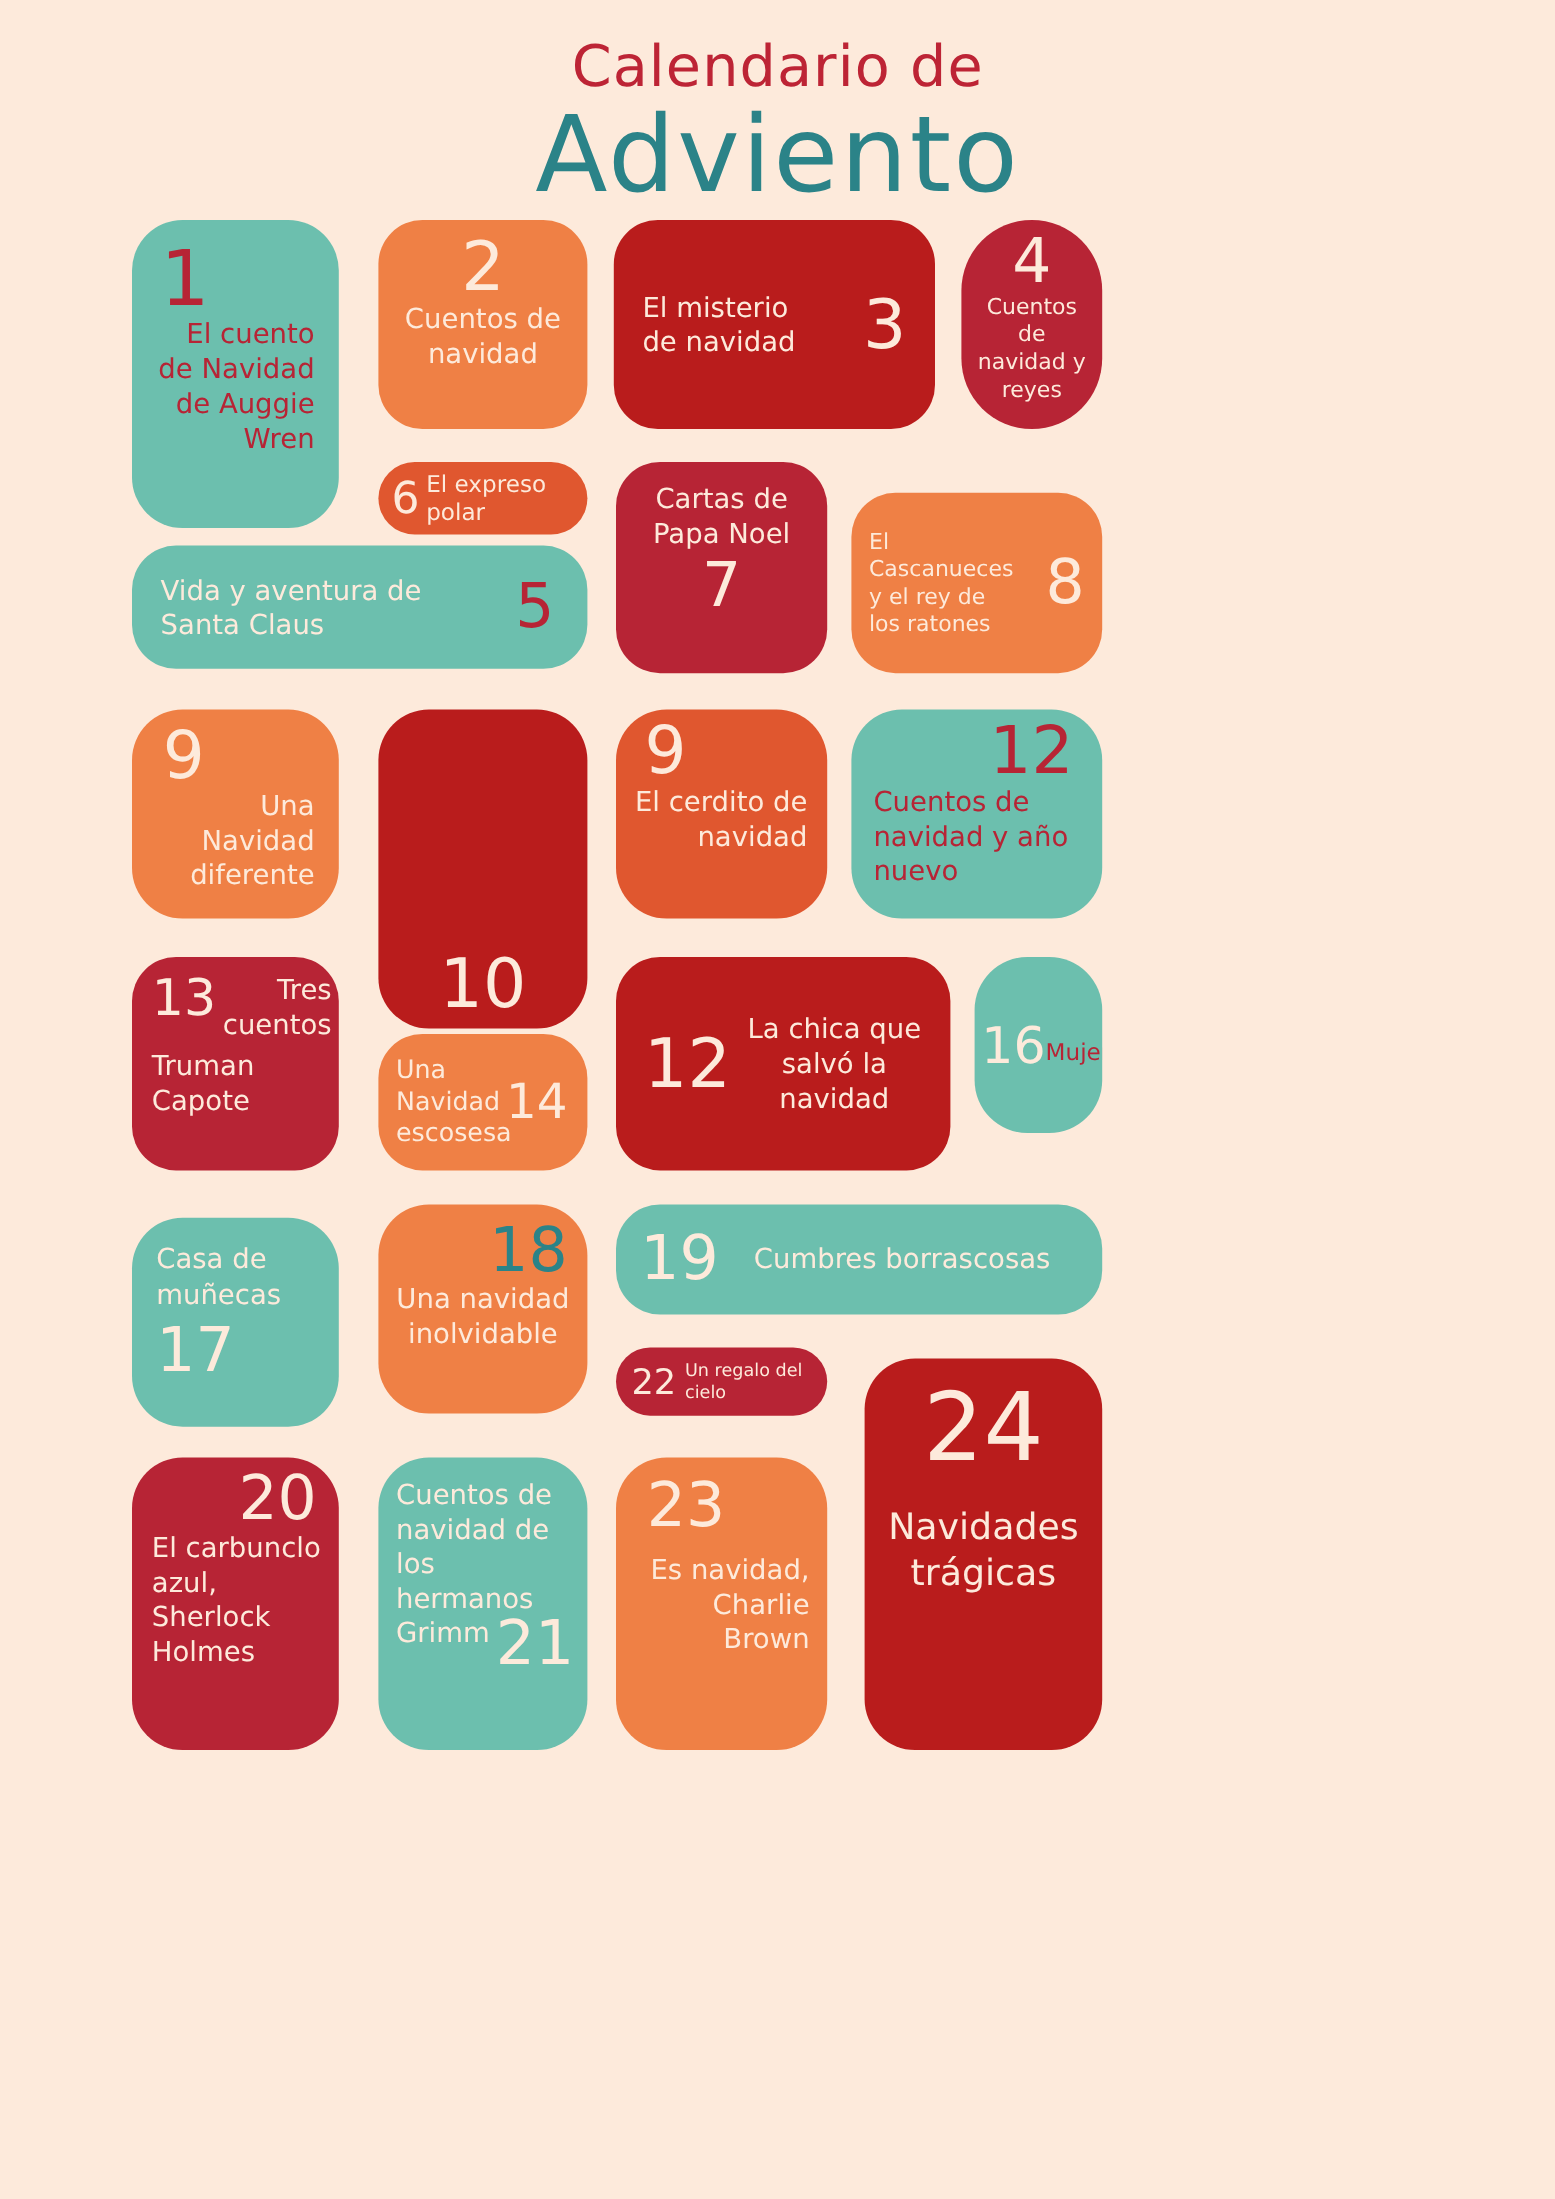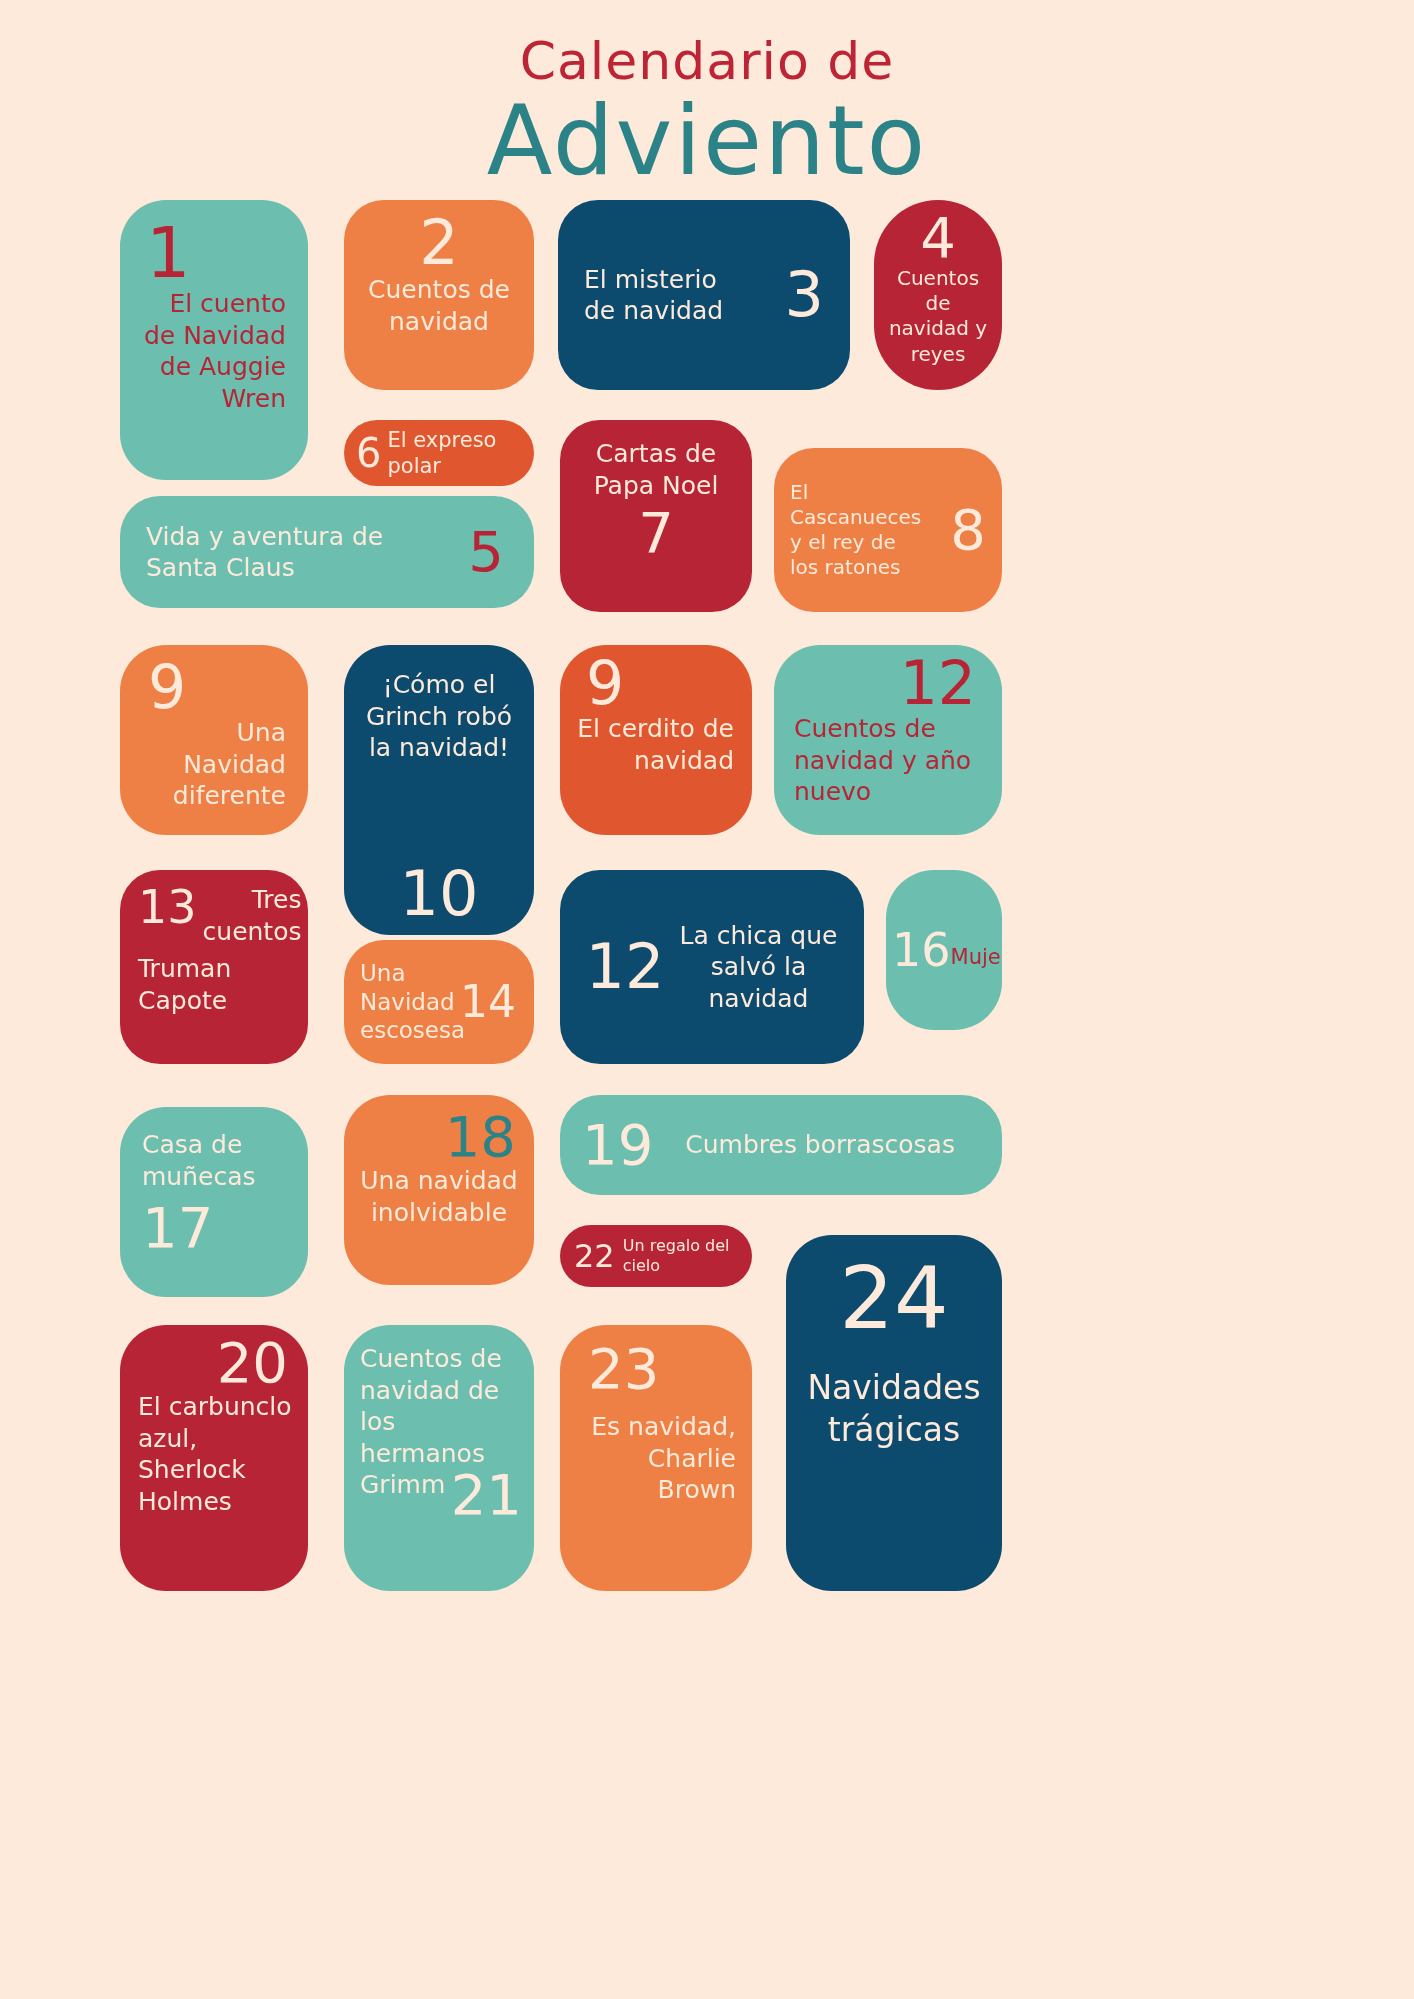--- a/index.html
+++ b/index.html
@@ -39,21 +39,21 @@
     white-space:nowrap;
   }
   .card .ttl{
     font-family:"DejaVu Sans", sans-serif;
     line-height:1.26;
   }
 
   
   .c-sage{background:#6cbfae;}
   .c-orange{background:#ef8045;}
-  .c-teal{background:#0c4a6e;}
+  .c-teal{background:#b91c1c;}
   .c-red{background:#b72435;}
   .c-vermilion{background:#e0572f;}
   .t-cream{color:#fdeadb;}
   .t-red{color:#b72435;}
   .t-teal{color:#2b8388;}
 </style>
 </head>
 <body>
 
 <div class="poster">
@@ -102,21 +102,20 @@
     <div class="ttl t-cream" style="font-size:20px;text-align:left;max-width:140px;">El Cascanueces y el rey de los ratones</div>
     <div class="num t-cream" style="font-size:56px;">8</div>
   </div>
 
   <div class="card c-orange" style="left:120px;top:645px;width:188px;height:190px;border-radius:46px;flex-direction:column;align-items:flex-end;justify-content:flex-start;padding:12px 22px 10px 14px;">
     <div class="num t-cream" style="font-size:60px;align-self:flex-start;margin-left:14px;">9</div>
     <div class="ttl t-cream" style="font-size:25px;text-align:right;">Una Navidad diferente</div>
   </div>
 
   <div class="card c-teal" style="left:344px;top:645px;width:190px;height:290px;border-radius:46px;flex-direction:column;align-items:center;justify-content:flex-start;padding:24px 16px 10px;">
-    <div class="ttl t-cream" style="font-size:25px;text-align:center;">¡Cómo el Grinch robó la navidad!</div>
     <div class="num t-cream" style="font-size:62px;margin-top:auto;">10</div>
   </div>
 
   <div class="card c-vermilion" style="left:560px;top:645px;width:192px;height:190px;border-radius:46px;flex-direction:column;align-items:flex-end;justify-content:flex-start;padding:8px 18px 10px 14px;">
     <div class="num t-cream" style="font-size:60px;align-self:flex-start;margin-left:12px;">9</div>
     <div class="ttl t-cream" style="font-size:25px;text-align:right;">El cerdito de navidad</div>
   </div>
 
   <div class="card c-sage" style="left:774px;top:645px;width:228px;height:190px;border-radius:46px;flex-direction:column;align-items:flex-start;justify-content:flex-start;padding:8px 18px 10px 20px;">
     <div class="num t-red" style="font-size:60px;align-self:flex-end;margin-right:8px;">12</div>

